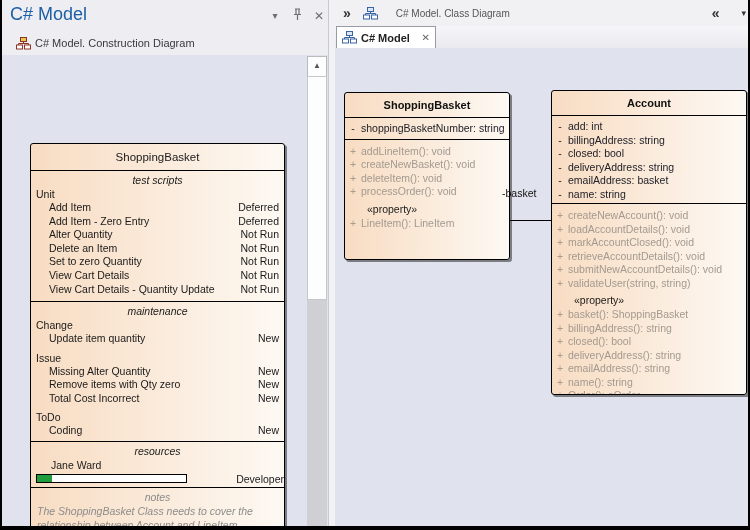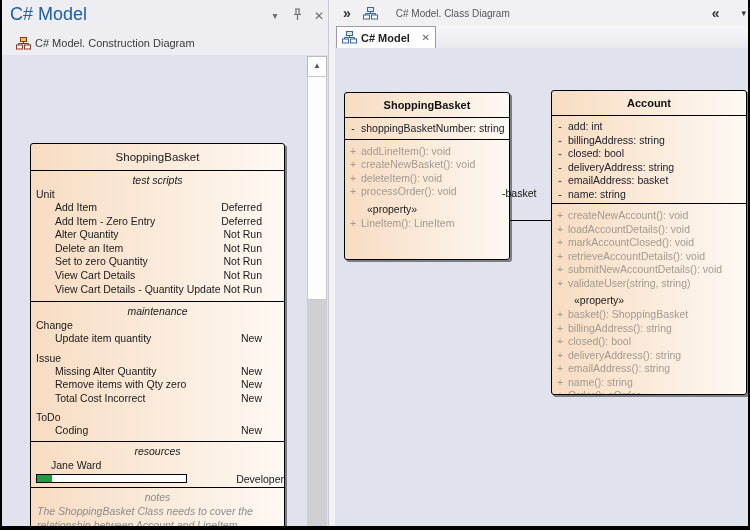--- a/index.html
+++ b/index.html
@@ -33,22 +33,22 @@
   .cb-sec:last-child{border-bottom:none;}
   .sec-a{height:131px;}
   .sec-b{height:140px;}
   .sec-c{height:46px;}
   .sec-d{height:66px;}
   .sec-title{text-align:center;font-style:italic;line-height:15px;}
   .sec-title.muted{color:#8c8c8c;}
   .grp-header{padding-left:5px;line-height:13px;}
   .grp-gap{margin-top:6px;}
   .item-row{display:flex;line-height:13.6px;}
-  .item-label{padding-left:24px;flex:1;}
-  .item-status{padding-right:22px;text-align:right;white-space:nowrap;}
+  .item-label{padding-left:18px;flex:1;}
+  .item-status{padding-right:5px;text-align:right;white-space:nowrap;}
   .res-person{padding-left:20px;line-height:13px;}
   .res-row{display:flex;align-items:center;padding-left:5px;height:13px;}
   .res-bar{width:158px;height:7px;border:1px solid #000;background:#fff;position:relative;}
   .res-fill{position:absolute;left:0;top:0;bottom:0;}
   .res-role{margin-left:12px;padding-left:37px;}
   .notes-text{padding:0 6px;font-style:italic;color:#8c8c8c;line-height:13.5px;}
 
   
   #right-panel{position:absolute;left:333px;top:0;right:0;bottom:0;background:#f1f1f4;}
   #rp-header{position:absolute;left:0;top:0;right:0;height:26px;border-bottom:1px solid #d4d4dc;display:flex;align-items:center;}

